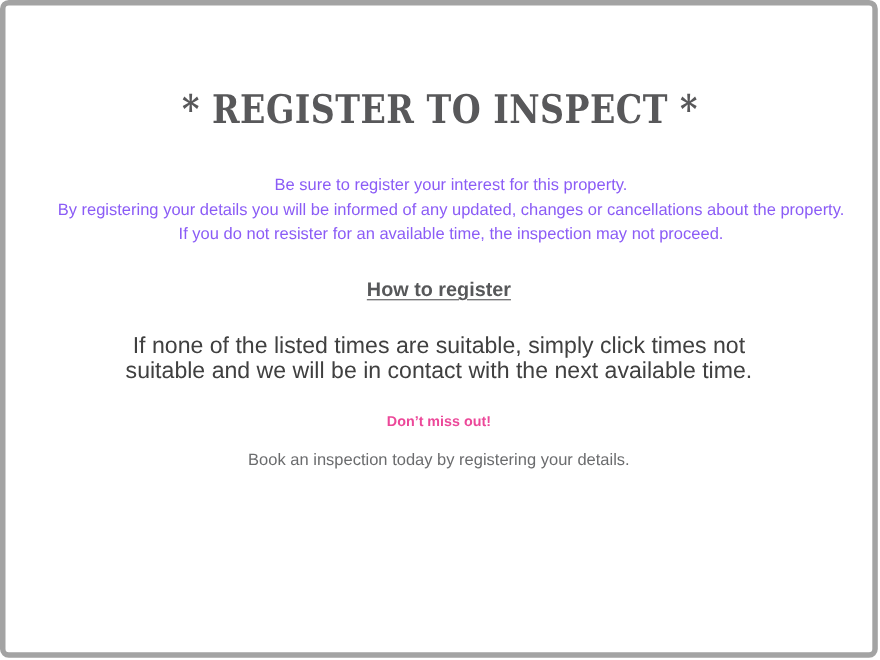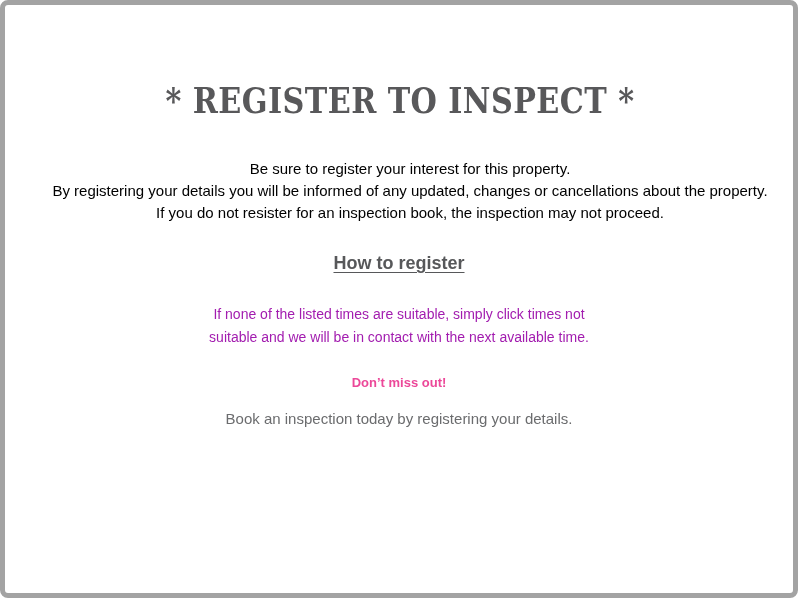--- a/index.html
+++ b/index.html
@@ -31,44 +31,44 @@
     color: #58585a;
     letter-spacing: 0.5px;
     transform: scaleX(0.84);
     transform-origin: 400px 0;
     white-space: nowrap;
   }
   .intro {
     margin-top: 37px;
     font-size: 15px;
     line-height: 22px;
-    color: #000000;
+    color: #8b5cf6;
     padding-left: 22px;
   }
   .section-heading {
     margin-top: 29px;
     font-size: 18px;
     font-weight: 600;
     color: #57585a;
     text-decoration: underline;
     text-underline-offset: 3px;
   }
   .steps {
     margin-top: 7px;
   }
   .step {
     font-size: 15px;
     line-height: 24.7px;
     color: #6b6c6e;
   }
   .note {
     margin-top: 29px;
-    font-size: 14px;
+    font-size: 21px;
     line-height: 23px;
-    color: #a21caf;
+    color: #404040;
   }
   .outro-heading {
     margin-top: 26px;
     font-size: 13px;
     font-weight: 700;
     color: #ec4899;
   }
   .outro-text {
     margin-top: 18px;
     font-size: 15px;
@@ -101,21 +101,21 @@
 </head>
 <body>
 
 <div class="flyer">
 
   <h1 class="title">* REGISTER TO INSPECT *</h1>
 
   <div class="intro">
     <div>Be sure to register your interest for this property.</div>
     <div>By registering your details you will be informed of any updated, changes or cancellations about the property.</div>
-    <div>If you do not resister for an inspection book, the inspection may not proceed.</div>
+    <div>If you do not resister for an available time, the inspection may not proceed.</div>
   </div>
 
   <div class="section-heading">How to register</div>
 
 
   <div class="note">
     <div>If none of the listed times are suitable, simply click times not</div>
     <div>suitable and we will be in contact with the next available time.</div>
   </div>
 

